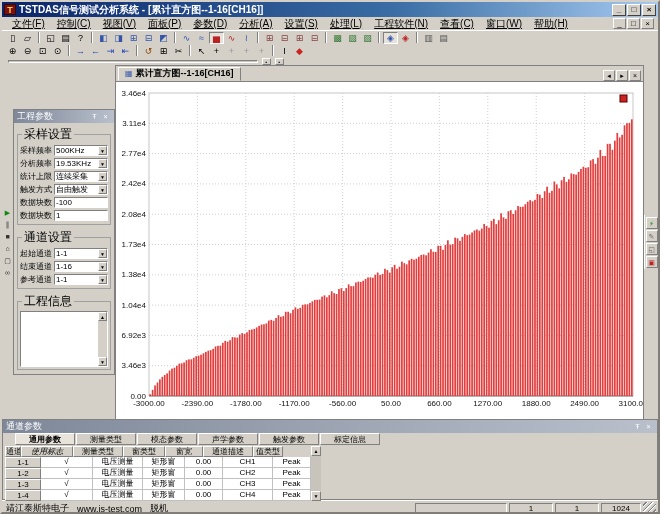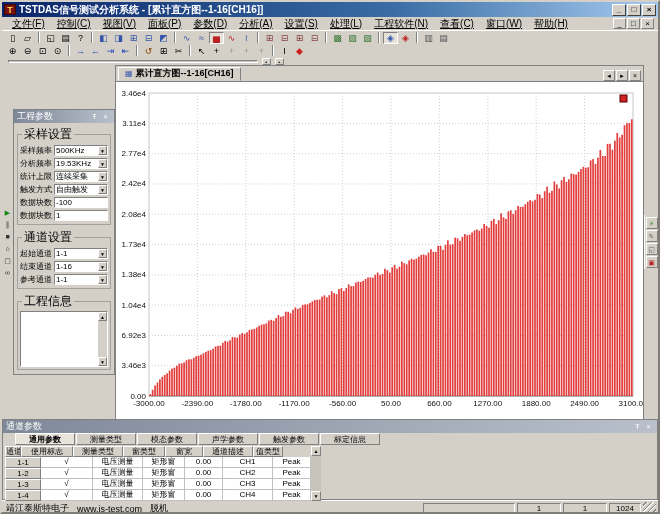--- a/index.html
+++ b/index.html
@@ -584,21 +584,21 @@
       <div class="btab">测量类型</div>
       <div class="btab">模态参数</div>
       <div class="btab">声学参数</div>
       <div class="btab">触发参数</div>
       <div class="btab">标定信息</div>
     </div>
   <div class="btable">
     <div class="grid" id="bgrid">
         <div class="grow">
           <div class="gcell head" style="width: 16px;">通道号</div>
-          <div class="gcell head" style="width: 52px;">使用标志</div>
+          <div class="gcell head" style="width: 52px; font-style: italic;">使用标志</div>
           <div class="gcell head" style="width: 50px;">测量类型</div>
           <div class="gcell head" style="width: 42px;">窗类型</div>
           <div class="gcell head" style="width: 38px;">窗宽</div>
           <div class="gcell head" style="width: 50px;">通道描述</div>
           <div class="gcell head" style="width: 30px;">值类型</div>
         </div>
         <div class="grow">
           <div class="gcell rowhead" style="width: 36px;">1-1</div>
           <div class="gcell data" style="width: 52px;">√</div>
           <div class="gcell data" style="width: 50px;">电压测量</div>
@@ -644,16 +644,16 @@
 
 <div class="statusbar">
   <span class="stext">靖江泰斯特电子</span>
   <span class="stext">www.js-test.com</span>
   <span class="stext">脱机</span>
   <span class="fill"></span>
   <span id="scells" style="display:flex;">
       <span class="scell" style="width: 92px;"></span>
       <span class="scell" style="width: 44px;">1</span>
       <span class="scell" style="width: 44px;">1</span>
-      <span class="scell" style="width: 32px;">1024</span>
+      <span class="scell" style="width: 40px;">1024</span>
     </span>
   <span class="grip"></span>
 </div>
 
 </body></html>

